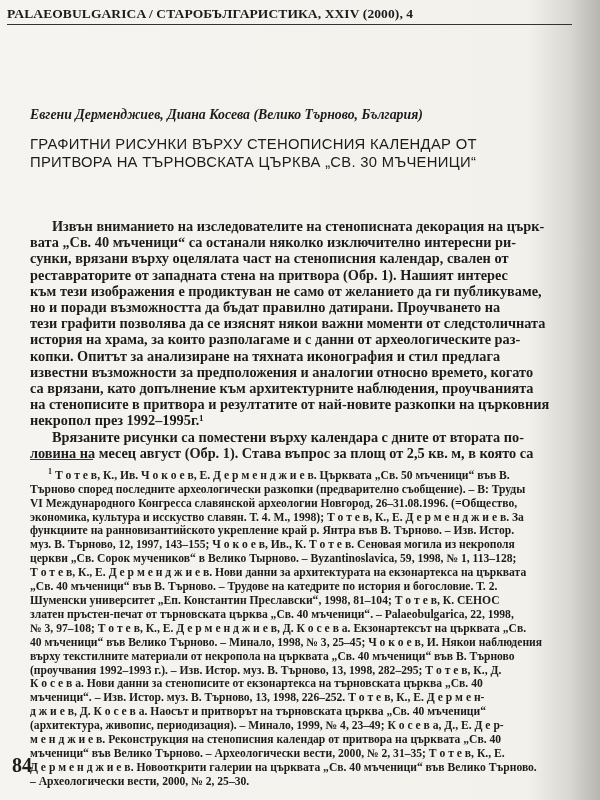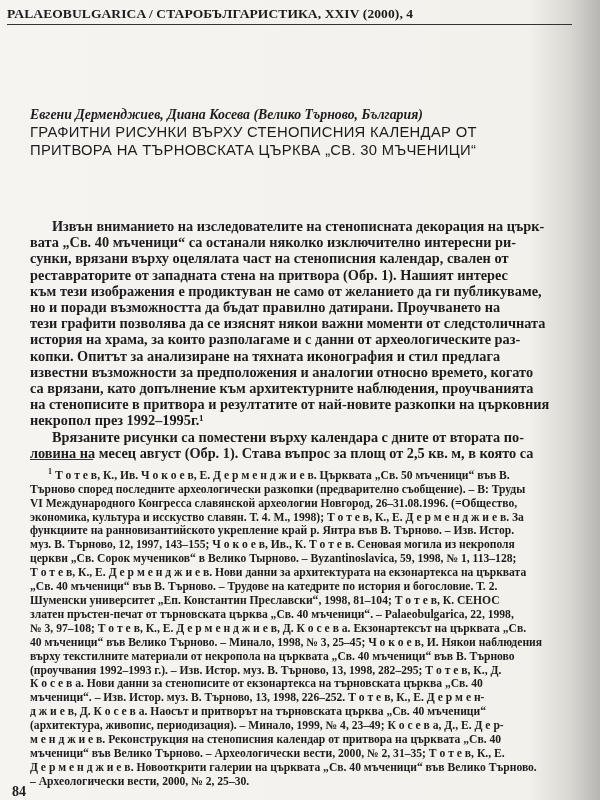--- a/index.html
+++ b/index.html
@@ -16,21 +16,21 @@
   .running-head {
     position:absolute; left:7px; top:6px; width:565px;
     font-size:13.5px; font-weight:bold; letter-spacing:0.1px;
     border-bottom:1px solid #333; padding-bottom:2px; white-space:nowrap;
   }
   .authors {
     position:absolute; left:30px; top:107px;
     font-size:13.8px; font-style:italic; font-weight:bold; white-space:nowrap;
   }
   .title {
-    position:absolute; left:30px; top:123px; width:560px;
+    position:absolute; left:30px; top:135px; width:560px;
     font-family:"Liberation Sans", "DejaVu Sans", sans-serif;
     font-size:14.8px; line-height:18px; letter-spacing:0.3px;
   }
   .title div { white-space:nowrap; }
   .body-text {
     position:absolute; left:30px; top:218px; width:580px;
     font-size:14.3px; line-height:16.2px; font-weight:bold;
   }
   .body-text .line { white-space:nowrap; }
   .body-text .indent { padding-left:22px; }
@@ -38,21 +38,21 @@
     position:absolute; left:30px; top:459px; width:63px; height:1px; background:#333;
   }
   .footnotes {
     position:absolute; left:30px; top:465px; width:580px;
     font-size:11.6px; line-height:13.9px; font-weight:bold;
   }
   .footnotes .line { white-space:nowrap; }
   .footnotes .indent { padding-left:18px; }
   .footnotes sup { font-size:8px; }
   .page-number {
-    position:absolute; left:12px; top:784px; font-size:14px; font-weight:bold;
+    position:absolute; left:12px; top:754px; font-size:20px; font-weight:bold;
   }
 </style>
 </head>
 <body>
 
 <div class="page">
   <div class="running-head">PALAEOBULGARICA / СТАРОБЪЛГАРИСТИКА, XXIV (2000), 4</div>
 
   <div class="authors">Евгени Дерменджиев, Диана Косева (Велико Търново, България)</div>
 

